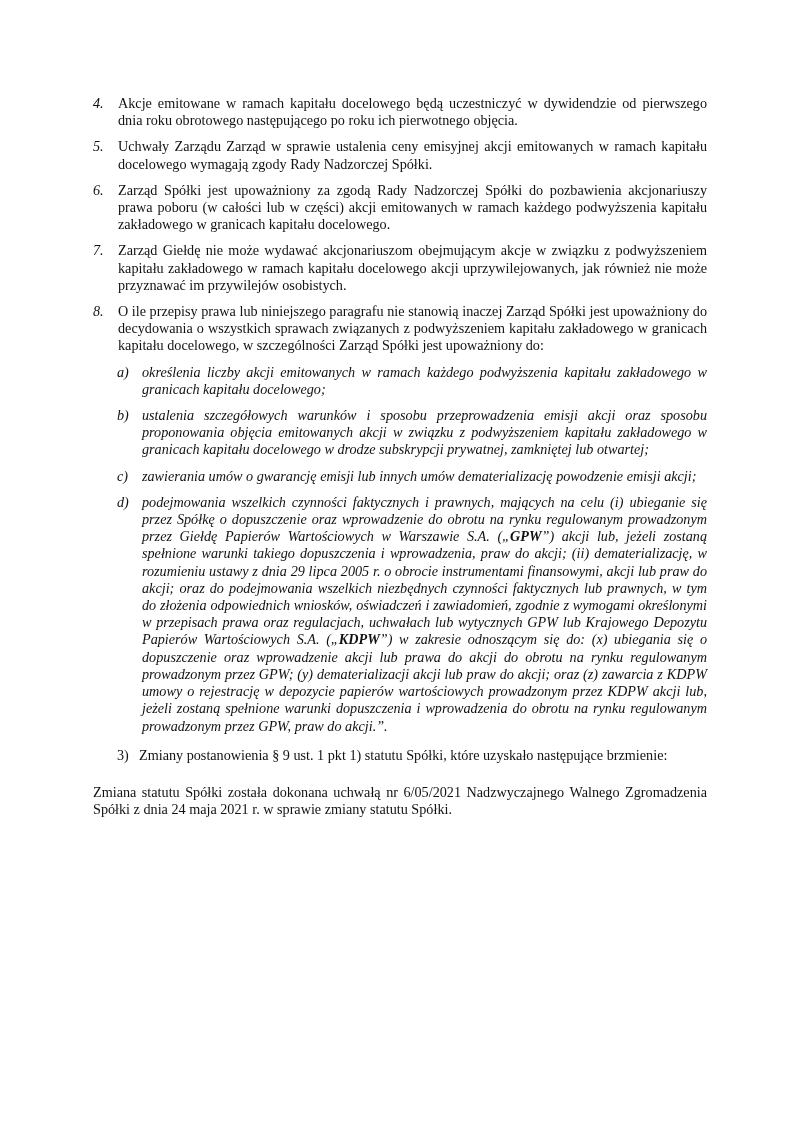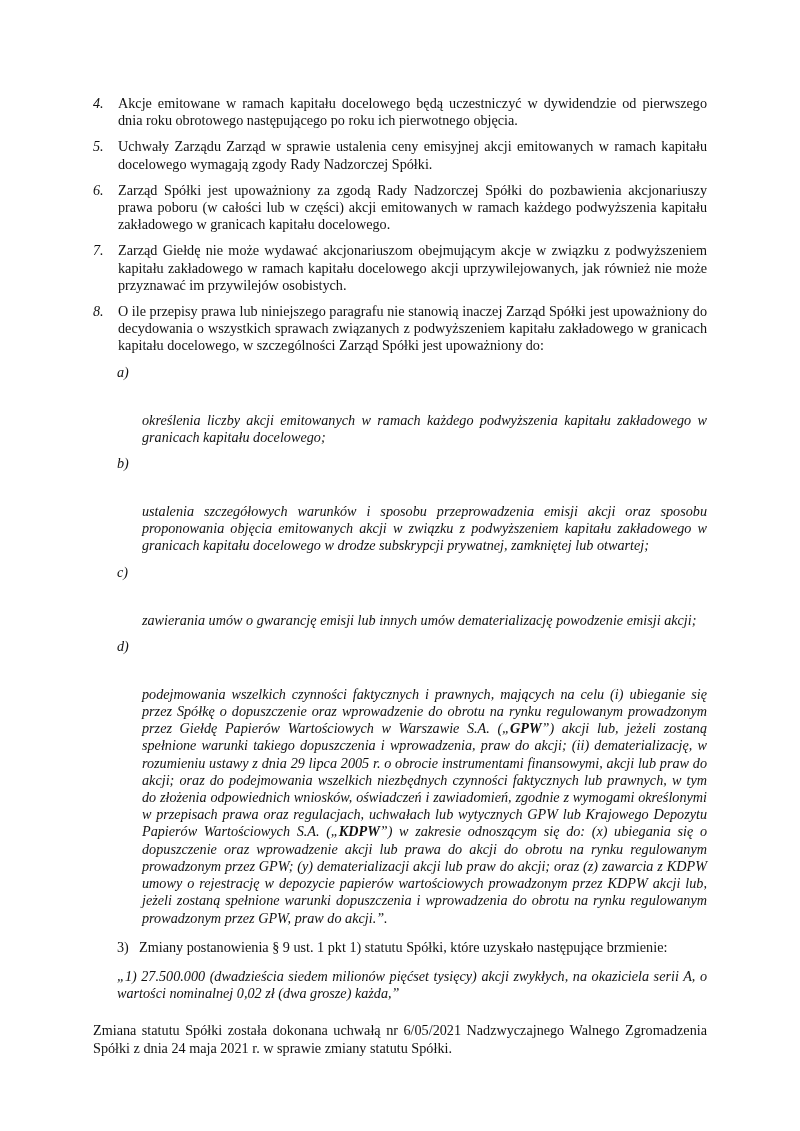--- a/index.html
+++ b/index.html
@@ -6,21 +6,21 @@
   body { width: 800px; height: 1131px; position: relative; overflow: hidden;
          font-family: "Liberation Serif", "DejaVu Serif", serif; color: #111; }
   .page { position: absolute; left: 0; top: 0; width: 800px; height: 1131px; }
   .content { position: absolute; left: 93px; top: 95px; width: 614px; font-size: 14.2px; line-height: 17.2px; }
   .item { display: flex; margin-bottom: 9px; text-align: justify; }
   .num { flex: 0 0 25px; font-style: italic; }
   .txt { flex: 1; text-align: justify; }
   .sublist { margin-left: 24px; margin-top: 0px; }
   .subitem { display: flex; margin-bottom: 9px; }
   .subnum { flex: 0 0 25px; font-style: italic; }
-  .subtxt { flex: 1; font-style: italic; text-align: justify; margin-top: 48px; }
+  .subtxt { flex: 1; font-style: italic; text-align: justify; }
   .b { font-weight: bold; }
   .pt3 { display: flex; margin-left: 24px; margin-top: 12px; }
   .pt3 .n { flex: 0 0 22px; }
   .quote { margin-left: 24px; margin-top: 12px; font-style: italic; text-align: justify; }
   .para { margin-top: 20px; text-align: justify; }
 </style>
 </head>
 <body>
 
 <div class="page">
@@ -64,18 +64,17 @@
         <span class="subnum">d)</span>
         <span class="subtxt"><span>podejmowania wszelkich czynności faktycznych i prawnych, mających na celu (i) ubieganie się przez Spółkę o dopuszczenie oraz wprowadzenie do obrotu na rynku regulowanym prowadzonym przez Giełdę Papierów Wartościowych w Warszawie S.A. („</span><span class="b">GPW</span><span>”) akcji lub, jeżeli zostaną spełnione warunki takiego dopuszczenia i wprowadzenia, praw do akcji; (ii) dematerializację, w rozumieniu ustawy z dnia 29 lipca 2005 r. o obrocie instrumentami finansowymi, akcji lub praw do akcji; oraz do podejmowania wszelkich niezbędnych czynności faktycznych lub prawnych, w tym do złożenia odpowiednich wniosków, oświadczeń i zawiadomień, zgodnie z wymogami określonymi w przepisach prawa oraz regulacjach, uchwałach lub wytycznych GPW lub Krajowego Depozytu Papierów Wartościowych S.A. („</span><span class="b">KDPW</span><span>”) w zakresie odnoszącym się do: (x) ubiegania się o dopuszczenie oraz wprowadzenie akcji lub prawa do akcji do obrotu na rynku regulowanym prowadzonym przez GPW; (y) dematerializacji akcji lub praw do akcji; oraz (z) zawarcia z KDPW umowy o rejestrację w depozycie papierów wartościowych prowadzonym przez KDPW akcji lub, jeżeli zostaną spełnione warunki dopuszczenia i wprowadzenia do obrotu na rynku regulowanym prowadzonym przez GPW, praw do akcji.”.</span></span>
       </div>
     </div>
 
     <div class="pt3">
       <span class="n">3)</span>
       <span>Zmiany postanowienia § 9 ust. 1 pkt 1) statutu Spółki, które uzyskało następujące brzmienie:</span>
     </div>
 
-    <div class="quote">„1) 27.500.000 (dwadzieścia siedem milionów pięćset tysięcy) akcji zwykłych, na okaziciela serii A, o wartości nominalnej 0,02 zł (dwa grosze) każda,”</div>
 
     <div class="para">Zmiana statutu Spółki została dokonana uchwałą nr 6/05/2021 Nadzwyczajnego Walnego Zgromadzenia Spółki z dnia 24 maja 2021 r. w sprawie zmiany statutu Spółki.</div>
 
   </div>
 </div>
 
 </body></html>

